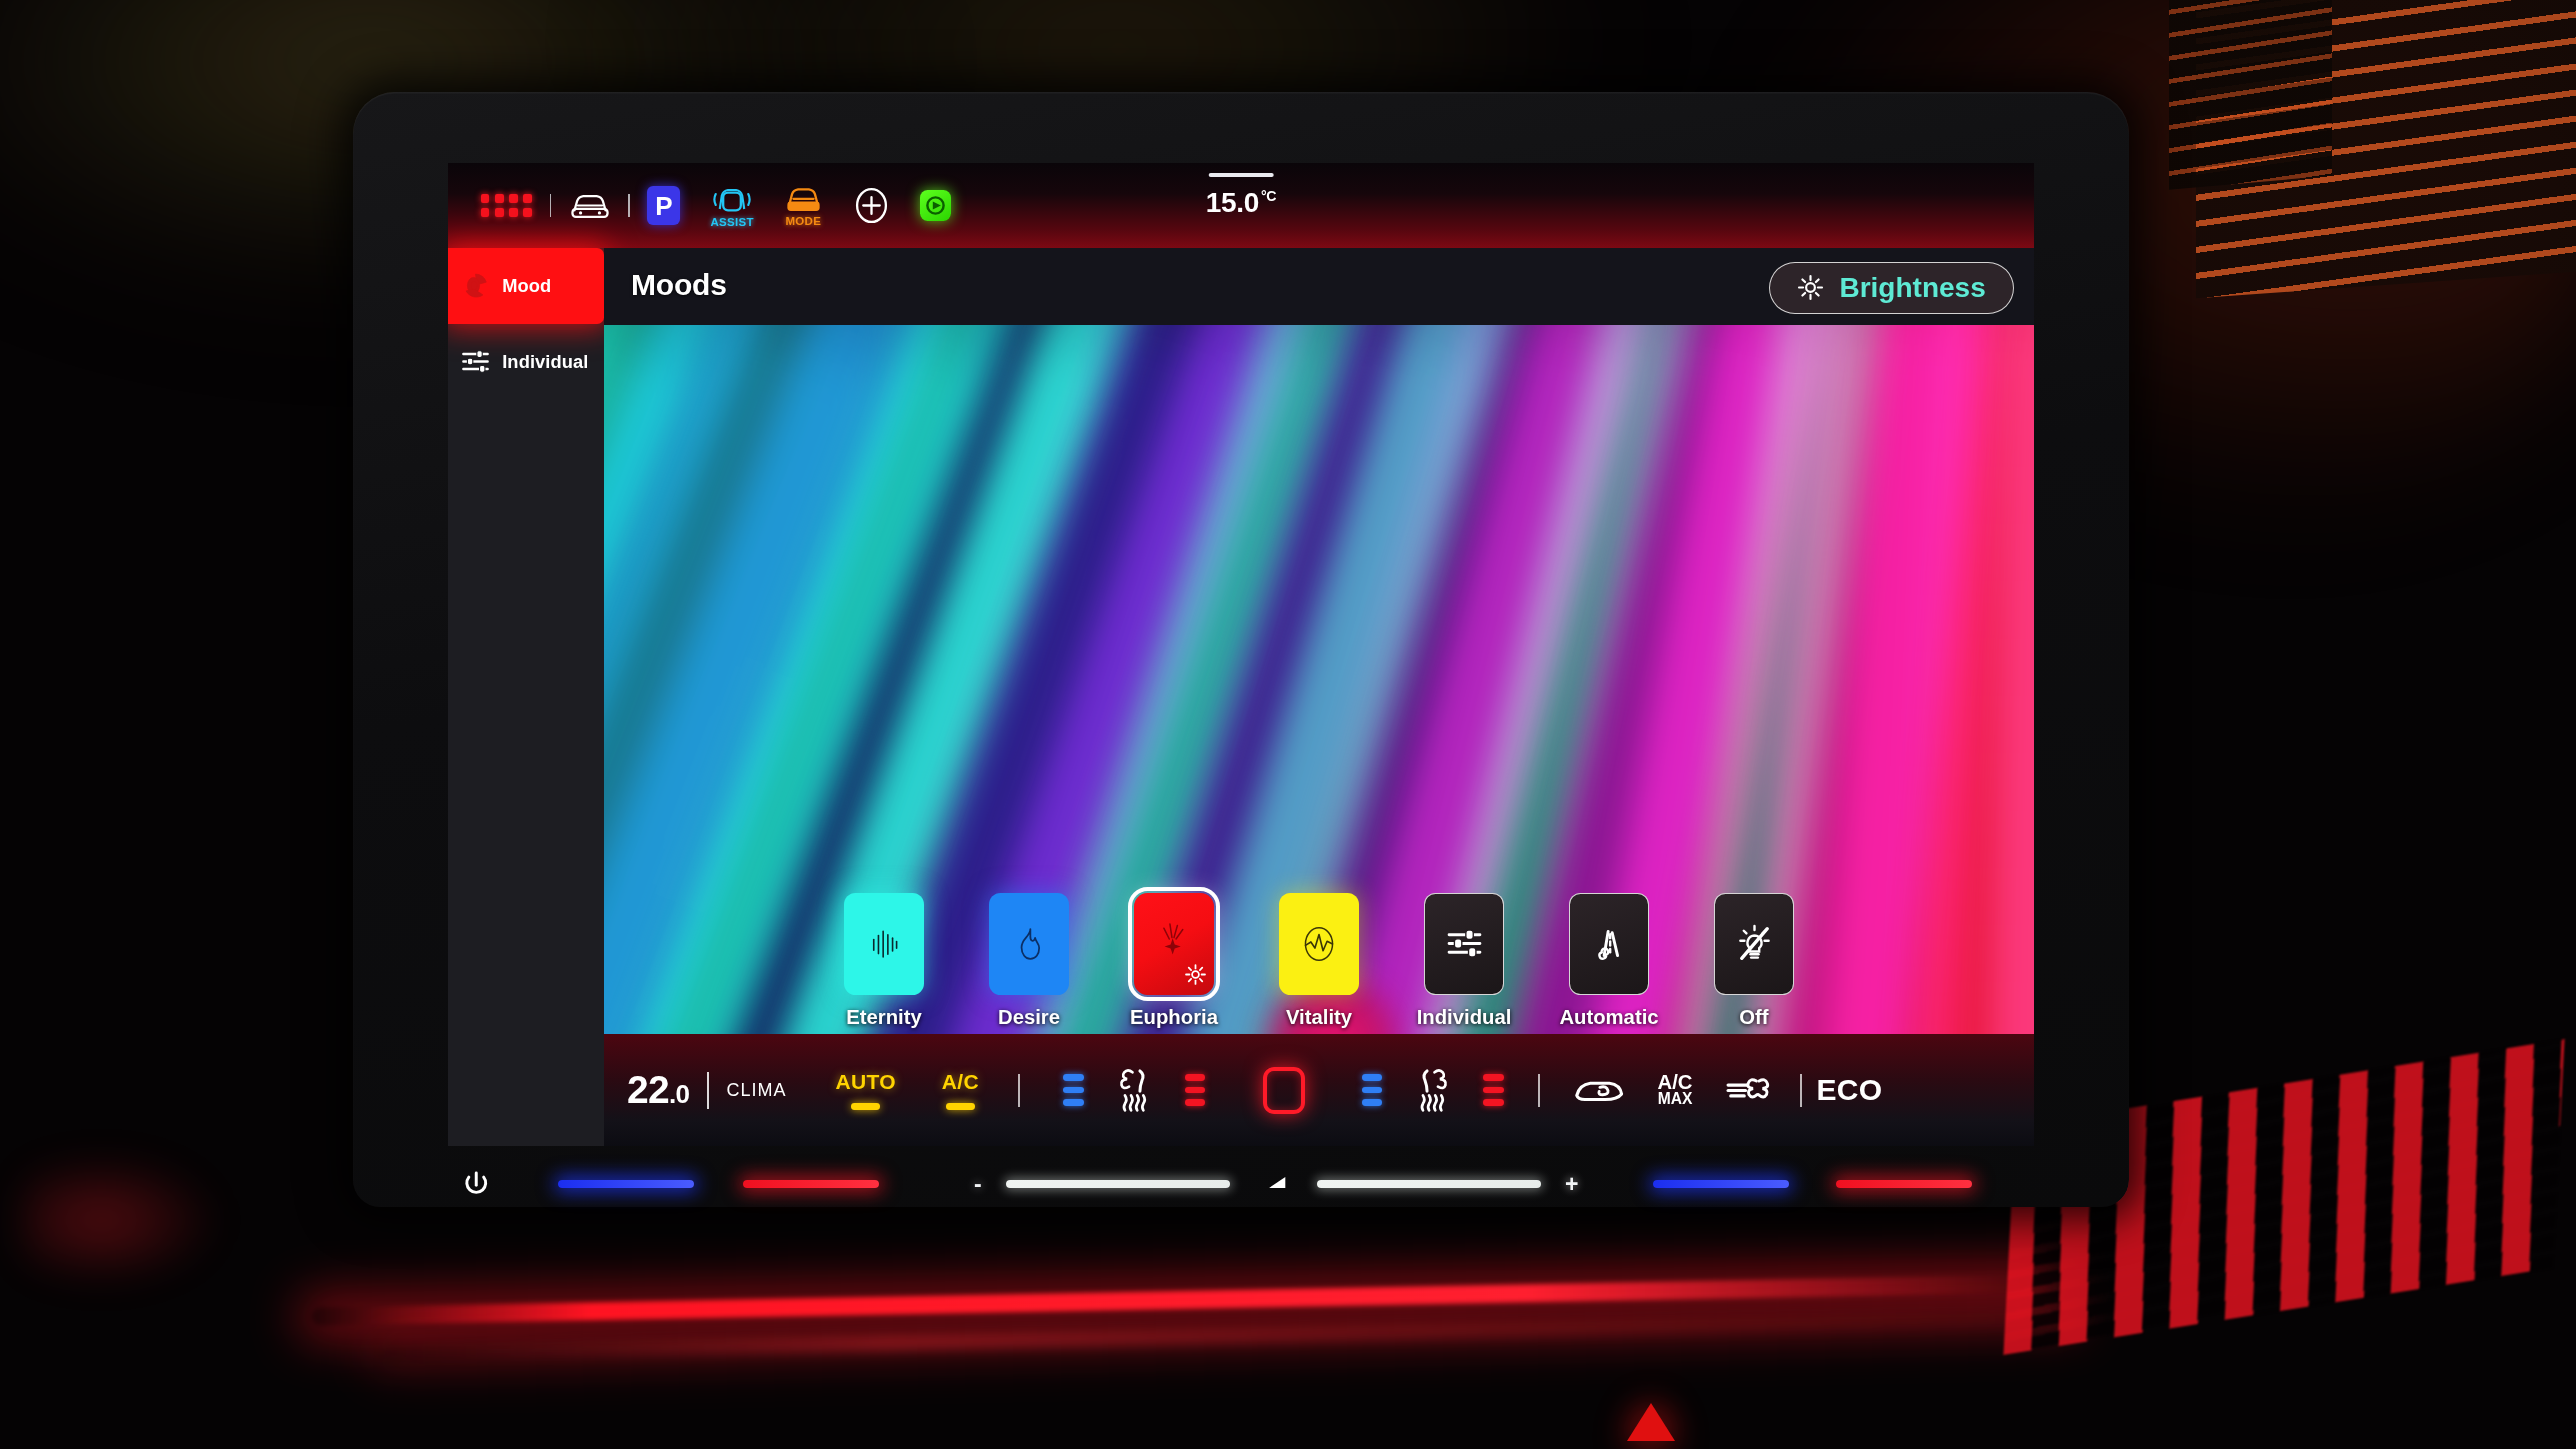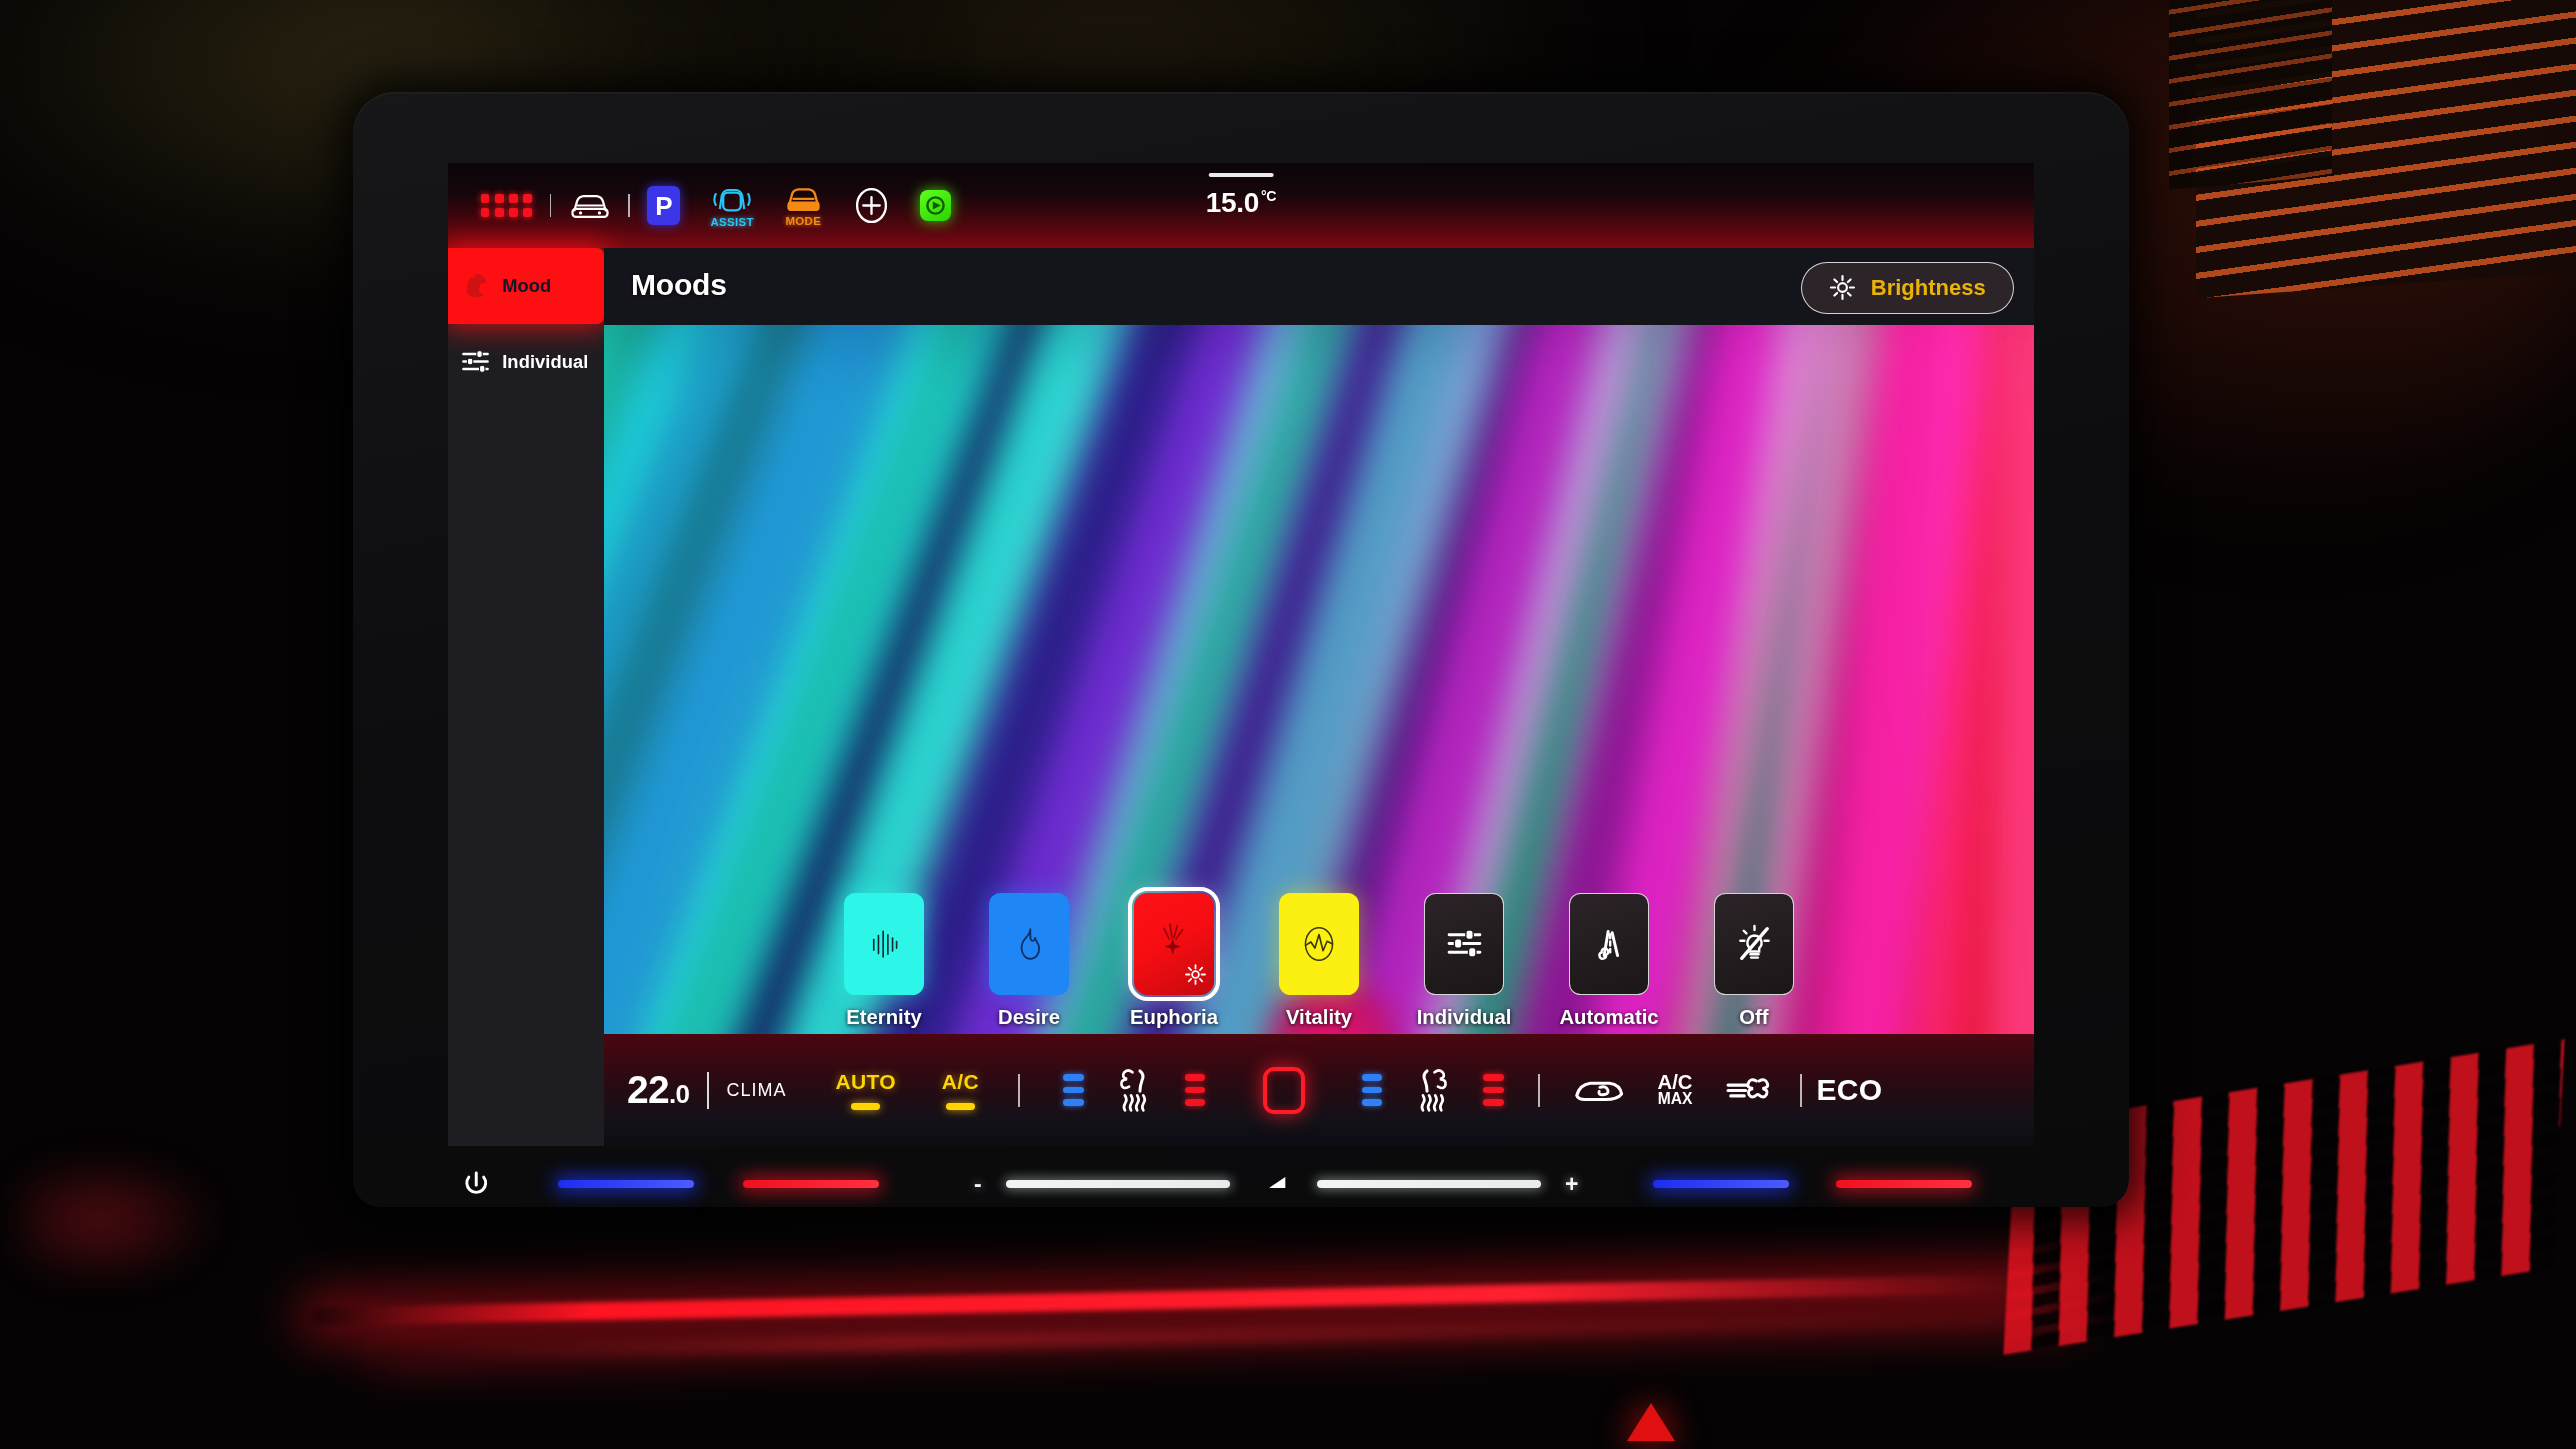--- a/index.html
+++ b/index.html
@@ -106,38 +106,38 @@
   .clock { color:#fff; font-size:28px; font-weight:700; letter-spacing:0; }
 
   
   .sidebar { position:absolute; left:0; top:85px; width:156px; bottom:0;
              background:#1d1d22; }
   .side-item { position:relative; height:76px; display:flex; align-items:center;
                padding-left:12.2px; gap:11px; }
   .side-item.active { background:#ff0f12; border-radius:0 6.8px 6.8px 0;
                       box-shadow:0 0 28.5px 4.1px rgba(255,15,18,.75); }
   .side-label { font-size:18.3px; font-weight:600; color:#ffffff; letter-spacing:0.1px; }
-  .side-item.active .side-label { color:#0f172a; text-shadow:none; }
+  .side-item.active .side-label { color:#ffffff; text-shadow:none; }
   .side-item.active .side-ico svg path,
   .side-item.active .side-ico svg circle,
   .side-item.active .side-ico svg ellipse { fill:#d01214; stroke:#d01214; }
 
   
   .main { position:absolute; left:156px; top:85px; right:0; bottom:0; background:#0d0d13; }
 
   .main-head { position:relative; height:77px; background:#14141b; }
   .main-title { position:absolute; left:27px; top:19.7px; color:#fff;
                 font-size:30px; font-weight:700; letter-spacing:-0.2px;
                 text-shadow:0 1.4px 3.4px rgba(0,0,0,.8); }
 
   .brightness-btn { position:absolute; right:20.3px; top:13.6px; height:52px; padding:0 27px;
       display:flex; align-items:center; gap:15px;
       background:rgba(48,38,42,.92); border:1.4px solid rgba(255,255,255,.8);
       border-radius:27px; }
-  .brightness-btn span { color:#eab308; font-size:22px; font-weight:600; }
+  .brightness-btn span { color:#5eead4; font-size:28px; font-weight:600; }
 
   
   .stage { position:absolute; left:0; top:77px; right:0; bottom:112px; overflow:hidden;
            background:#08080d; }
 
   
   .aurora { position:absolute; inset:-14%; }
   .ray { position:absolute; top:-30%; height:170%; filter:blur(17.6px); mix-blend-mode:screen; }
 
   .tilerow { position:absolute; left:0; right:0; bottom:5.4px;

